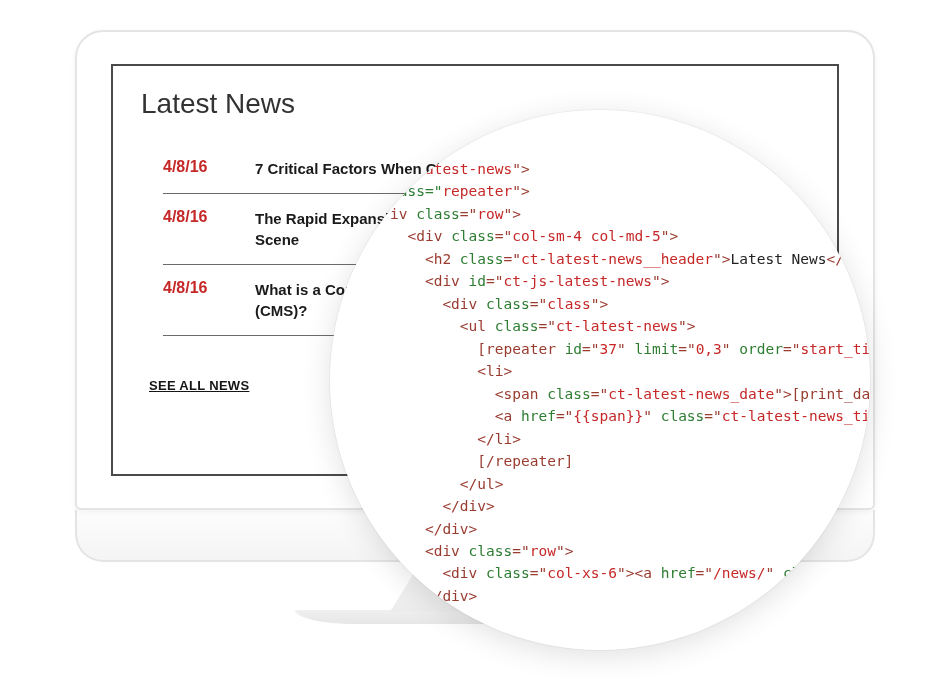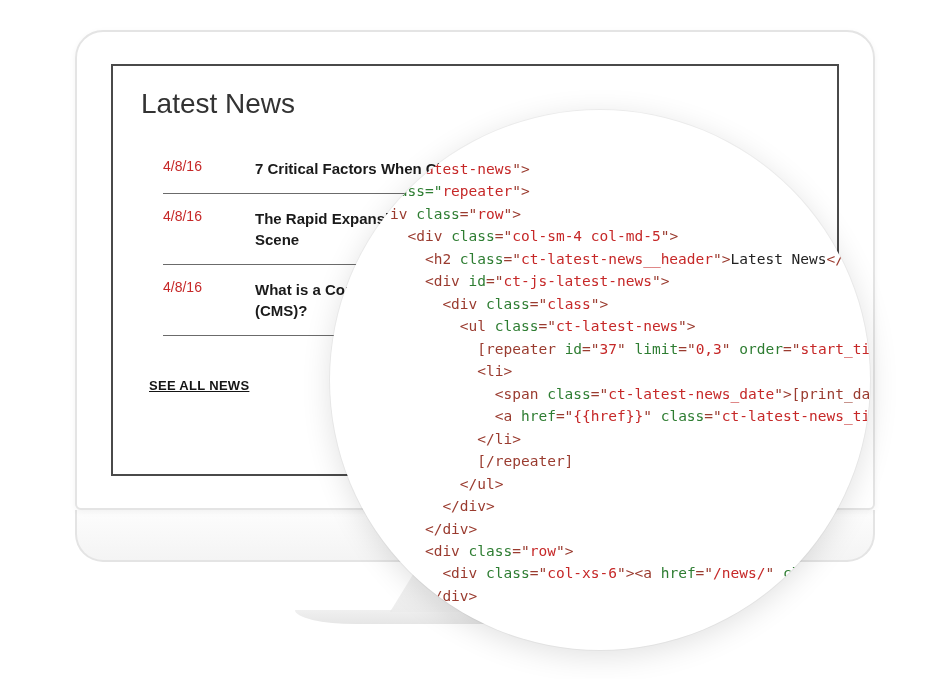--- a/index.html
+++ b/index.html
@@ -69,22 +69,22 @@
     font-weight: 400;
     margin-bottom: 24px;
   }
   .news-row {
     display: flex;
     align-items: flex-start;
     padding: 14px 0 0 22px;
   }
   .news-date {
     color: #c62828;
-    font-weight: 400;
-    font-size: 14px;
+    font-weight: 700;
+    font-size: 16px;
     width: 92px;
     flex-shrink: 0;
   }
   .news-title {
     font-weight: 700;
     color: #1a1a1a;
     font-size: 15px;
     line-height: 1.4;
   }
   .divider {
@@ -173,21 +173,21 @@
 <span class="t-green">lass="</span><span class="t-red">repeater</span><span class="t-brown">"&gt;</span>
 <span class="t-brown">iv </span><span class="t-green">class</span><span class="t-brown">="</span><span class="t-red">row</span><span class="t-brown">"&gt;</span>
   <span class="t-brown">&lt;div </span><span class="t-green">class</span><span class="t-brown">="</span><span class="t-red">col-sm-4 col-md-5</span><span class="t-brown">"&gt;</span>
     <span class="t-brown">&lt;h2 </span><span class="t-green">class</span><span class="t-brown">="</span><span class="t-red">ct-latest-news__header</span><span class="t-brown">"&gt;</span><span class="t-dark">Latest News</span><span class="t-brown">&lt;/h2&gt;</span>
     <span class="t-brown">&lt;div </span><span class="t-green">id</span><span class="t-brown">="</span><span class="t-red">ct-js-latest-news</span><span class="t-brown">"&gt;</span>
       <span class="t-brown">&lt;div </span><span class="t-green">class</span><span class="t-brown">="</span><span class="t-red">class</span><span class="t-brown">"&gt;</span>
         <span class="t-brown">&lt;ul </span><span class="t-green">class</span><span class="t-brown">="</span><span class="t-red">ct-latest-news</span><span class="t-brown">"&gt;</span>
           <span class="t-brown">[repeater </span><span class="t-green">id</span><span class="t-brown">="</span><span class="t-red">37</span><span class="t-brown">" </span><span class="t-green">limit</span><span class="t-brown">="</span><span class="t-red">0,3</span><span class="t-brown">" </span><span class="t-green">order</span><span class="t-brown">="</span><span class="t-red">start_time de</span>
           <span class="t-brown">&lt;li&gt;</span>
             <span class="t-brown">&lt;span </span><span class="t-green">class</span><span class="t-brown">="</span><span class="t-red">ct-latest-news_date</span><span class="t-brown">"&gt;[print_date for</span>
-            <span class="t-brown">&lt;a </span><span class="t-green">href</span><span class="t-brown">="</span><span class="t-red">{{href}}</span><span class="t-brown">" </span><span class="t-green">class</span><span class="t-brown">="</span><span class="t-red">ct-latest-news_title</span>
+            <span class="t-brown">&lt;a </span><span class="t-green">href</span><span class="t-brown">="</span><span class="t-red">{{span}}</span><span class="t-brown">" </span><span class="t-green">class</span><span class="t-brown">="</span><span class="t-red">ct-latest-news_title</span>
           <span class="t-brown">&lt;/li&gt;</span>
           <span class="t-brown">[/repeater]</span>
         <span class="t-brown">&lt;/ul&gt;</span>
       <span class="t-brown">&lt;/div&gt;</span>
     <span class="t-brown">&lt;/div&gt;</span>
     <span class="t-brown">&lt;div </span><span class="t-green">class</span><span class="t-brown">="</span><span class="t-red">row</span><span class="t-brown">"&gt;</span>
       <span class="t-brown">&lt;div </span><span class="t-green">class</span><span class="t-brown">="</span><span class="t-red">col-xs-6</span><span class="t-brown">"&gt;</span><span class="t-brown">&lt;a </span><span class="t-green">href</span><span class="t-brown">="</span><span class="t-red">/news/</span><span class="t-brown">" </span><span class="t-green">class</span><span class="t-brown">="</span><span class="t-red">lin</span>
     <span class="t-brown">&lt;/div&gt;</span></div>
 </div>
 

